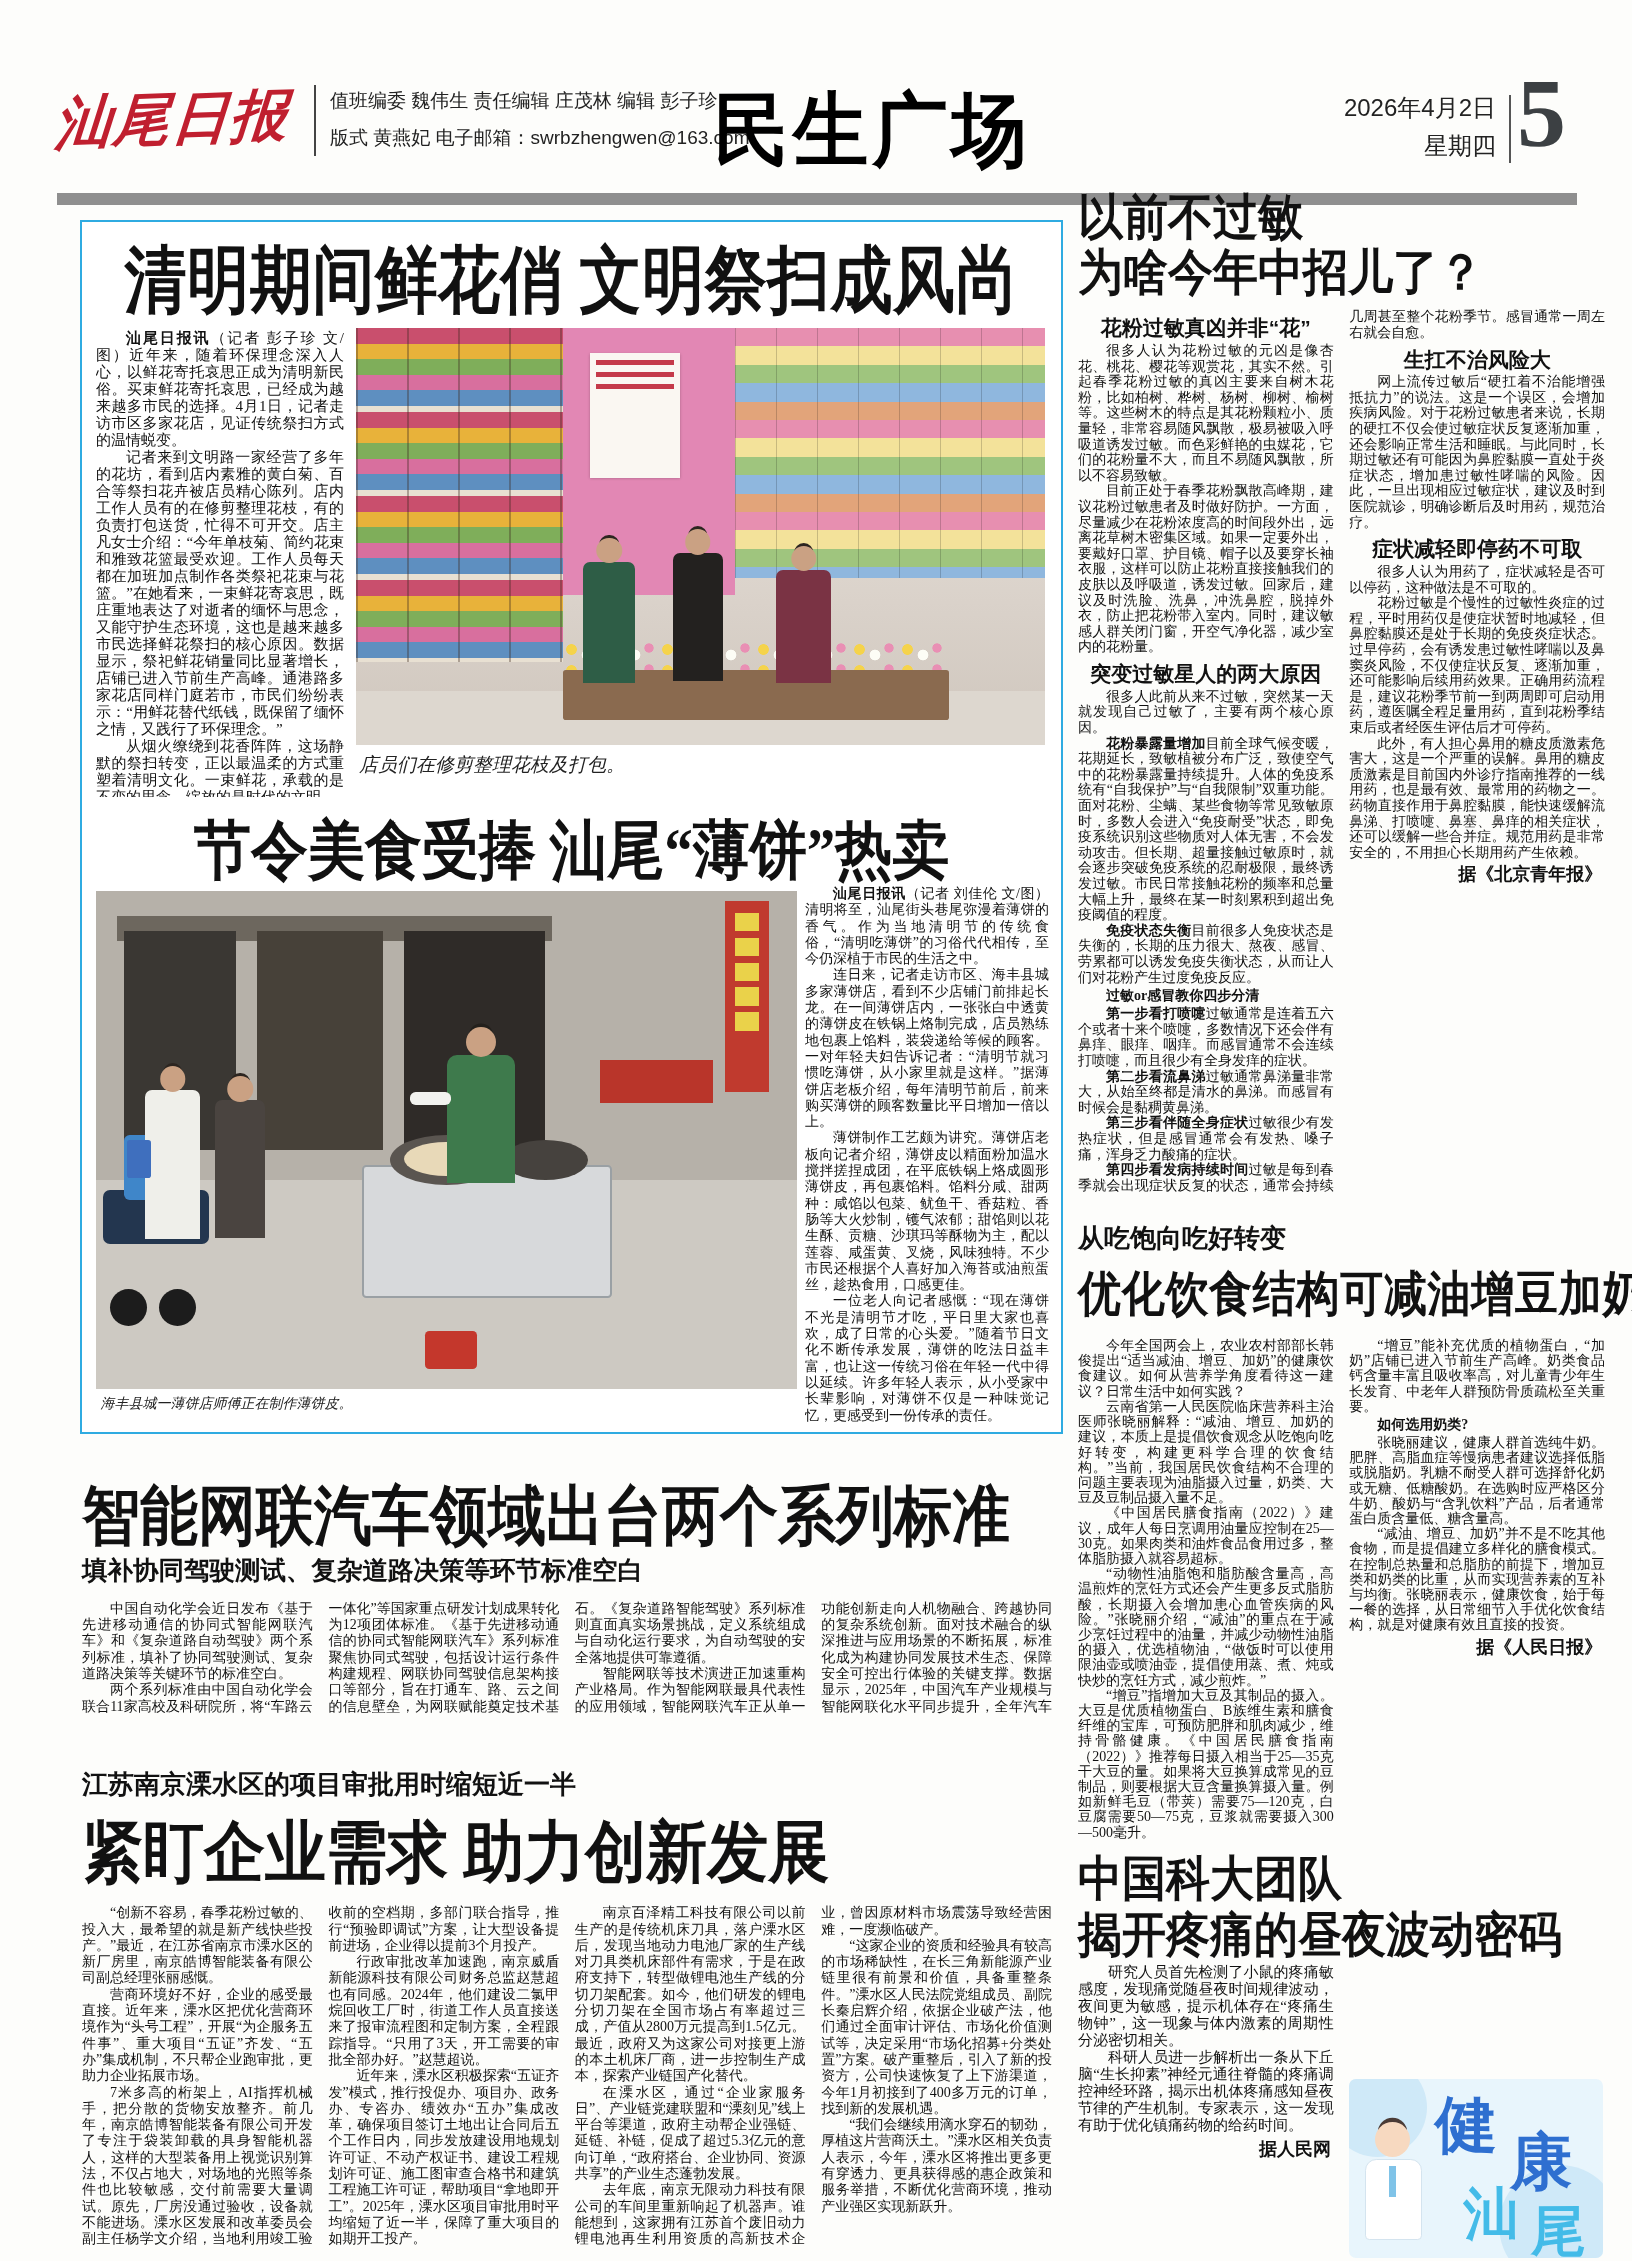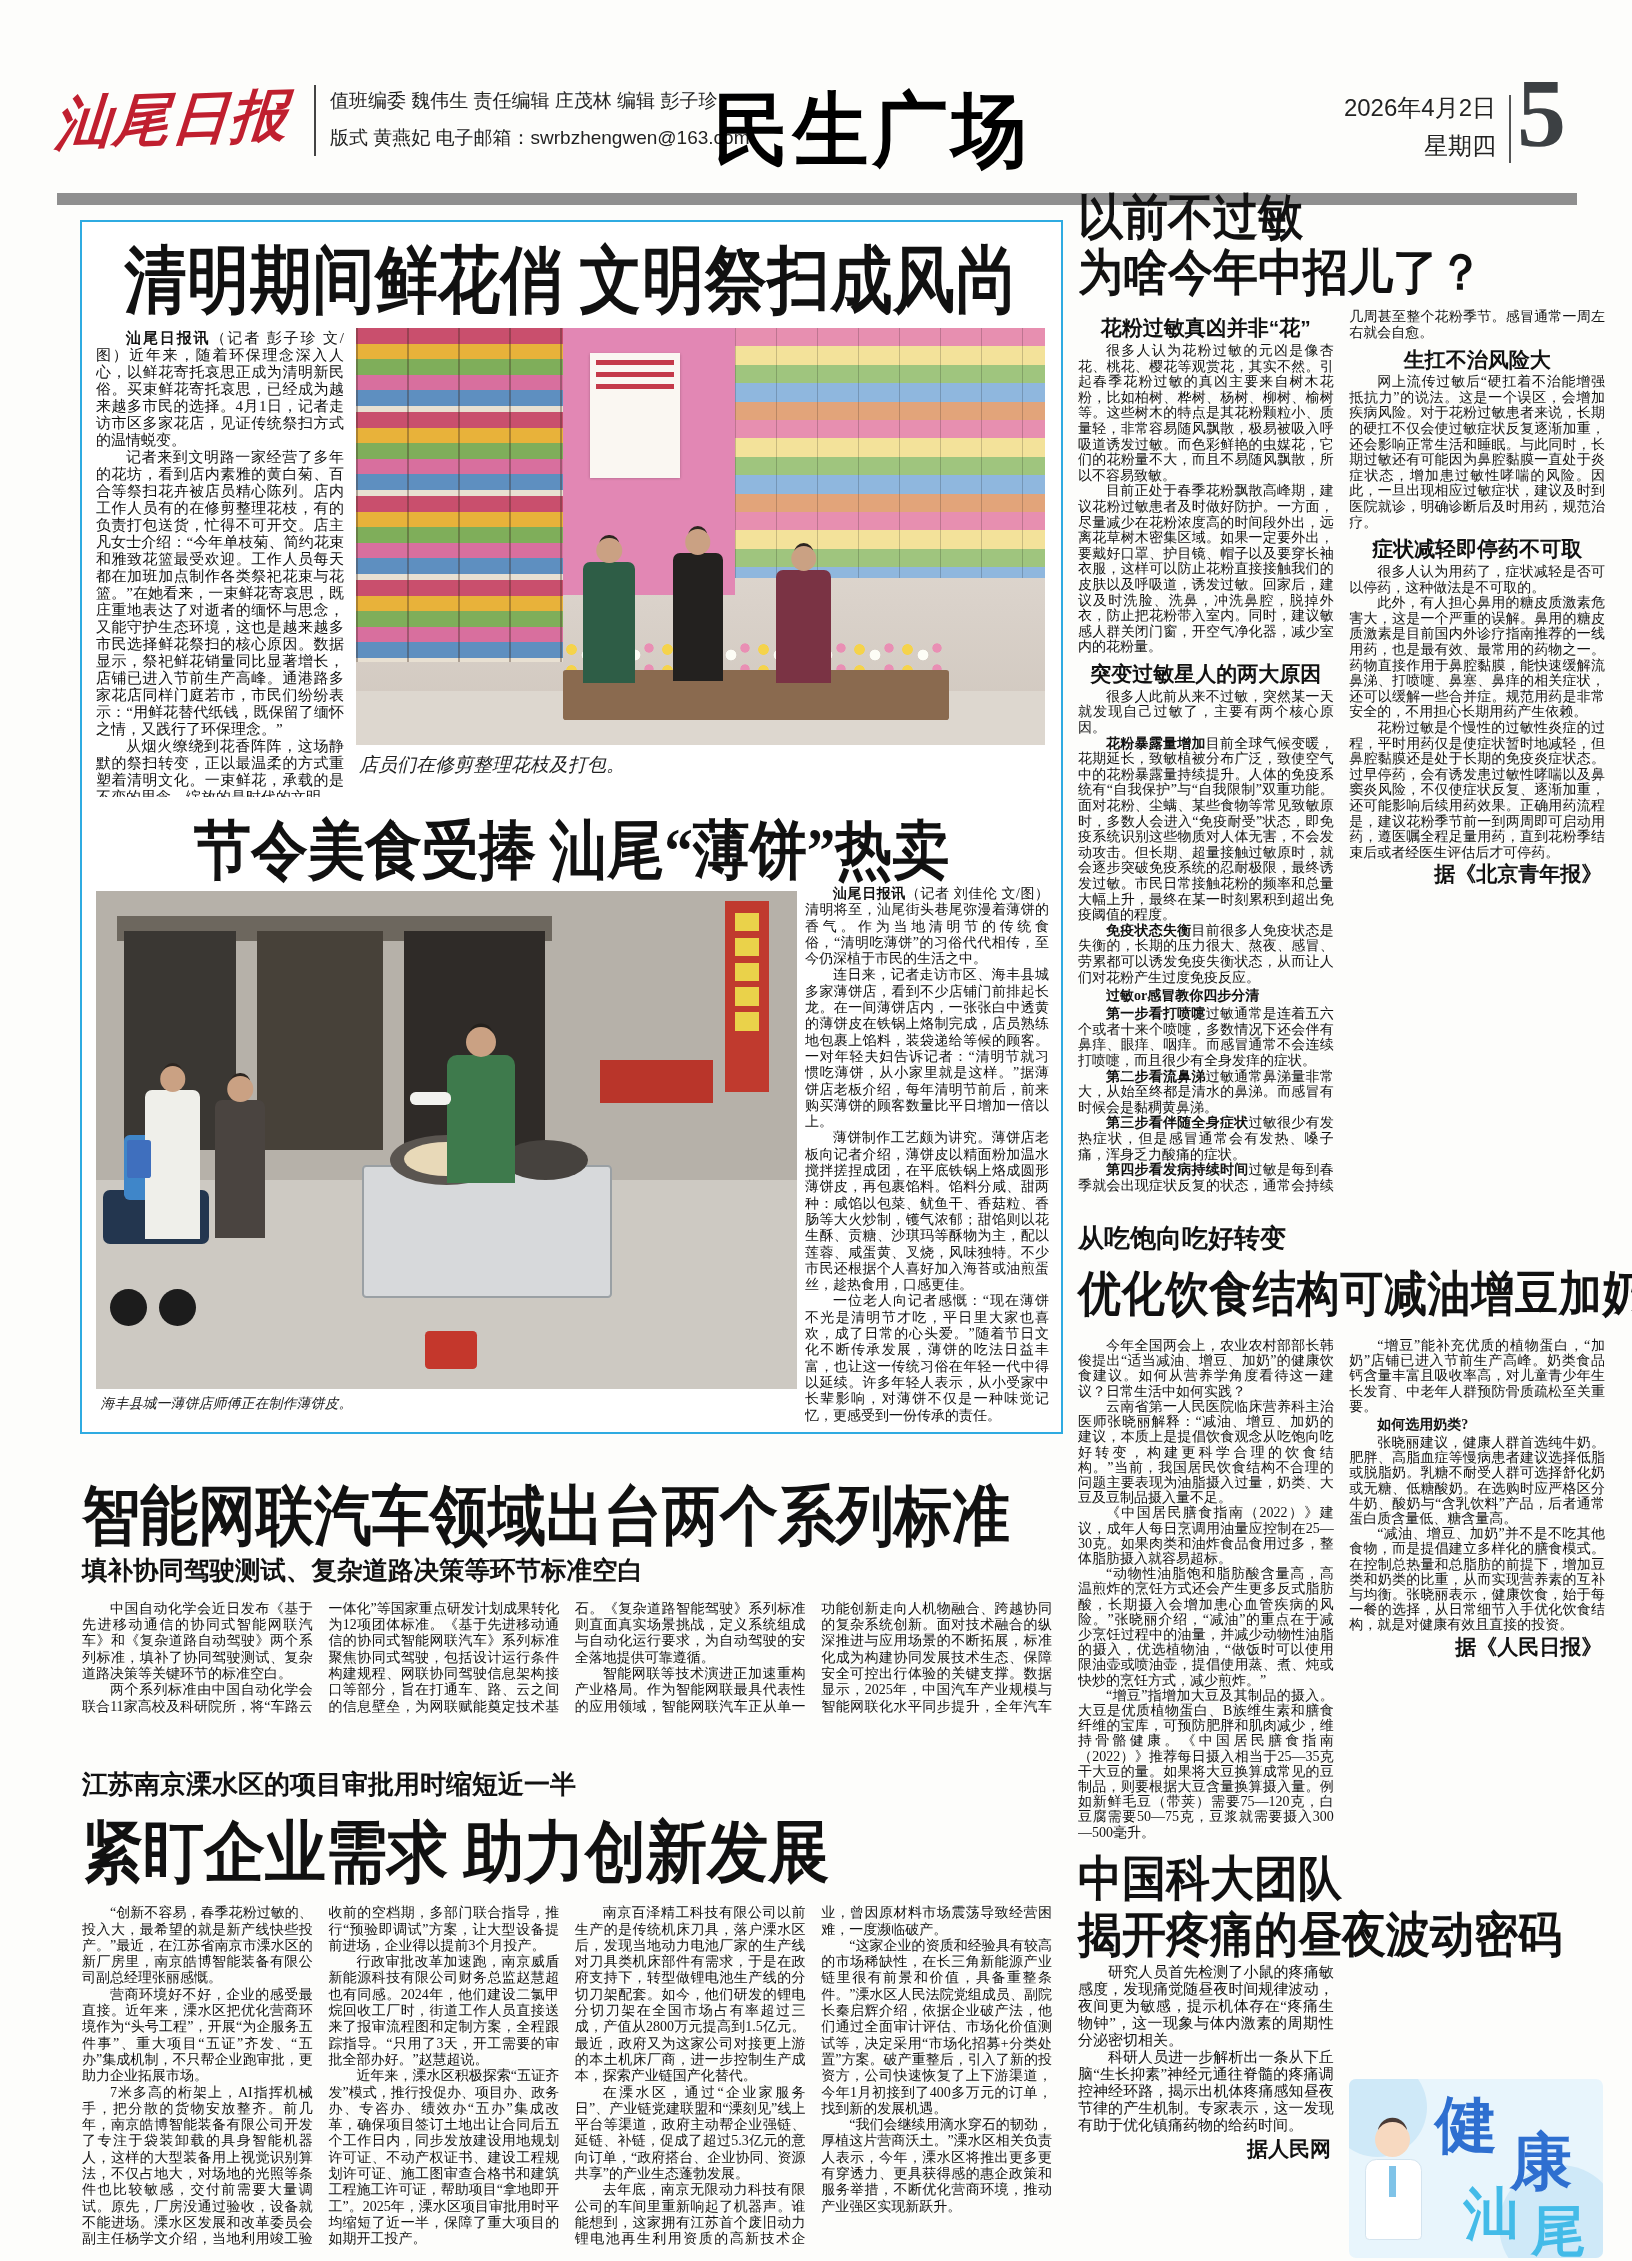--- a/index.html
+++ b/index.html
@@ -19,21 +19,21 @@
   .hdr-daterule{left:1509px;top:95px;width:2.1px;height:68px;background:#555;}
   .page-num{left:1517px;top:57px;width:64px;font-size:98px;font-weight:bold;color:#3c4043;}
   .hdr-bar{left:57px;top:193px;width:1520px;height:12px;background:#8f8f8f;}
 
   
   .para{margin:0;text-indent:2em;text-align:justify;}
   .para b{font-weight:bold;}
   .sub{font-family:"Liberation Sans","DejaVu Sans",sans-serif;font-weight:bold;text-align:center;
        font-size:23px;margin:11.3px 0 7px;break-inside:avoid;}
   .minor{margin:2.8px 0;text-indent:2em;font-weight:bold;}
-  .source{margin:7px 2.8px 0 0;text-align:right;font-weight:bold;font-size:21px;}
+  .source{margin:7px 2.8px 0 0;text-align:right;font-weight:bold;font-size:18px;}
 
   
   .box-main{left:80px;top:220px;width:979px;height:1210px;border:2.1px solid #2fabe1;background:#fff;}
   .hl-flowers{left:0;top:8.5px;width:100%;text-align:center;font-weight:bold;font-size:62px;
               letter-spacing:0.7px;transform:scaleY(1.18);transform-origin:top;white-space:nowrap;}
   .art-flowers-col{left:14px;top:108px;width:248px;height:467px;font-size:15px;line-height:17px;overflow:hidden;}
   .photo1{left:274px;top:106px;width:689px;height:417px;overflow:hidden;background:linear-gradient(#efe9e3,#cfc6bd);}
   .cap1{left:277px;top:530px;width:686px;font-size:19px;font-style:italic;color:#222;}
   .hl-pancake{left:0;top:586px;width:100%;text-align:center;font-weight:bold;font-size:57px;
               transform:scaleY(1.12);transform-origin:top;white-space:nowrap;}
@@ -248,22 +248,22 @@
         <p class="para"><b>免疫状态失衡</b>目前很多人免疫状态是失衡的，长期的压力很大、熬夜、感冒、劳累都可以诱发免疫失衡状态，从而让人们对花粉产生过度免疫反应。</p>
         <p class="minor">过敏or感冒教你四步分清</p>
         <p class="para"><b>第一步看打喷嚏</b>过敏通常是连着五六个或者十来个喷嚏，多数情况下还会伴有鼻痒、眼痒、咽痒。而感冒通常不会连续打喷嚏，而且很少有全身发痒的症状。</p>
         <p class="para"><b>第二步看流鼻涕</b>过敏通常鼻涕量非常大，从始至终都是清水的鼻涕。而感冒有时候会是黏稠黄鼻涕。</p>
         <p class="para"><b>第三步看伴随全身症状</b>过敏很少有发热症状，但是感冒通常会有发热、嗓子痛，浑身乏力酸痛的症状。</p>
         <p class="para"><b>第四步看发病持续时间</b>过敏是每到春季就会出现症状反复的状态，通常会持续几周甚至整个花粉季节。感冒通常一周左右就会自愈。</p>
         <h3 class="sub">生扛不治风险大</h3>
         <p class="para">网上流传过敏后“硬扛着不治能增强抵抗力”的说法。这是一个误区，会增加疾病风险。对于花粉过敏患者来说，长期的硬扛不仅会使过敏症状反复逐渐加重，还会影响正常生活和睡眠。与此同时，长期过敏还有可能因为鼻腔黏膜一直处于炎症状态，增加患过敏性哮喘的风险。因此，一旦出现相应过敏症状，建议及时到医院就诊，明确诊断后及时用药，规范治疗。</p>
         <h3 class="sub">症状减轻即停药不可取</h3>
         <p class="para">很多人认为用药了，症状减轻是否可以停药，这种做法是不可取的。</p>
+        <p class="para">花粉过敏是个慢性的过敏性炎症的过程，平时用药仅是使症状暂时地减轻，但鼻腔黏膜还是处于长期的免疫炎症状态。过早停药，会有诱发患过敏性哮喘以及鼻窦炎风险，不仅使症状反复、逐渐加重，还可能影响后续用药效果。正确用药流程是，建议花粉季节前一到两周即可启动用药，遵医嘱全程足量用药，直到花粉季结束后或者经医生评估后才可停药。</p>
         <p class="para">此外，有人担心鼻用的糖皮质激素危害大，这是一个严重的误解。鼻用的糖皮质激素是目前国内外诊疗指南推荐的一线用药，也是最有效、最常用的药物之一。药物直接作用于鼻腔黏膜，能快速缓解流鼻涕、打喷嚏、鼻塞、鼻痒的相关症状，还可以缓解一些合并症。规范用药是非常安全的，不用担心长期用药产生依赖。</p>
-        <p class="para">花粉过敏是个慢性的过敏性炎症的过程，平时用药仅是使症状暂时地减轻，但鼻腔黏膜还是处于长期的免疫炎症状态。过早停药，会有诱发患过敏性哮喘以及鼻窦炎风险，不仅使症状反复、逐渐加重，还可能影响后续用药效果。正确用药流程是，建议花粉季节前一到两周即可启动用药，遵医嘱全程足量用药，直到花粉季结束后或者经医生评估后才可停药。</p>
         <p class="source">据《北京青年报》</p>
       </div>
   </div>
 
   <div class="abs art-diet">
     <div class="kicker">从吃饱向吃好转变</div>
     <div class="hl-diet">优化饮食结构可减油增豆加奶</div>
     <div class="cols-diet">
         <p class="para">今年全国两会上，农业农村部部长韩俊提出“适当减油、增豆、加奶”的健康饮食建议。如何从营养学角度看待这一建议？日常生活中如何实践？</p>
         <p class="para">云南省第一人民医院临床营养科主治医师张晓丽解释：“减油、增豆、加奶的建议，本质上是提倡饮食观念从吃饱向吃好转变，构建更科学合理的饮食结构。”当前，我国居民饮食结构不合理的问题主要表现为油脂摄入过量，奶类、大豆及豆制品摄入量不足。</p>

